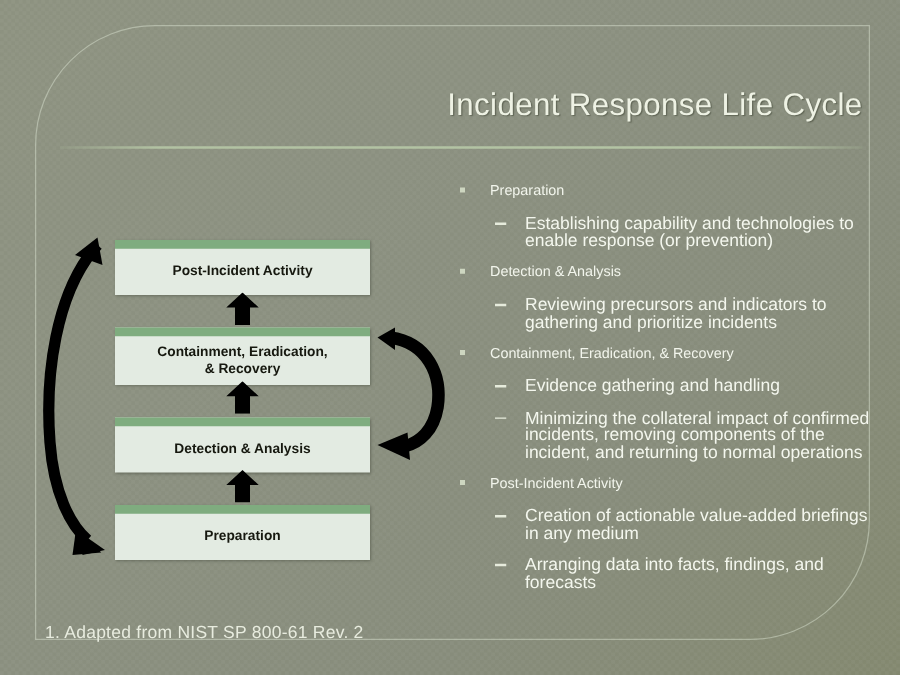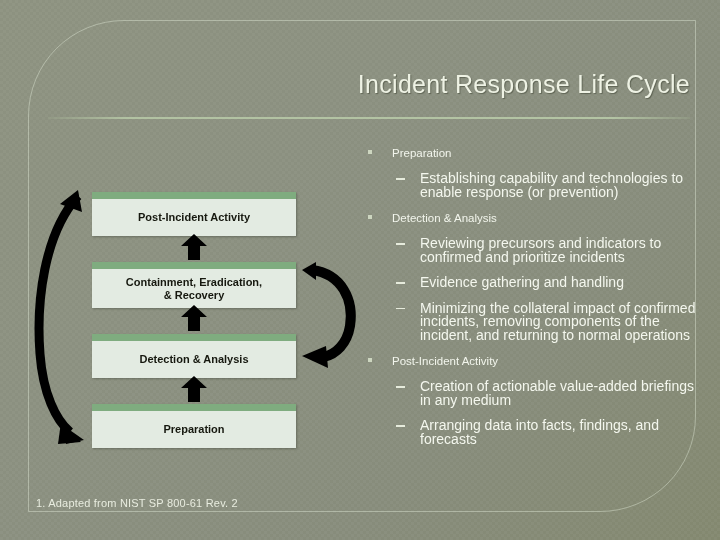--- a/index.html
+++ b/index.html
@@ -183,21 +183,21 @@
     height: 1.5px;
     background: #e6ebdc;
   }
 
   
   #footnote {
     position: absolute;
     left: 36px;
     top: 497px;
     color: #e8ecdf;
-    font-size: 11px;
+    font-size: 14px;
     letter-spacing: 0.2px;
   }
 </style>
 </head>
 <body>
 
 <div id="slide">
 
   <div id="frame"></div>
 
@@ -270,23 +270,27 @@
         <span class="mark"></span>
         <span>Establishing capability and technologies to enable response (or prevention)</span>
       </div>
 
       <div class="b1">
         <span class="mark"></span>
         <span>Detection &amp; Analysis</span>
       </div>
       <div class="b2">
         <span class="mark"></span>
-        <span>Reviewing precursors and indicators to confirmed and prioritize incidents</span>
-      </div>
-
+        <span>Reviewing precursors and indicators to gathering and prioritize incidents</span>
+      </div>
+
+      <div class="b1">
+        <span class="mark"></span>
+        <span>Containment, Eradication, &amp; Recovery</span>
+      </div>
       <div class="b2">
         <span class="mark"></span>
         <span>Evidence gathering and handling</span>
       </div>
       <div class="b2">
         <span class="mark"></span>
         <span>Minimizing the collateral impact of confirmed incidents, removing components of the incident, and returning to normal operations</span>
       </div>
 
       <div class="b1">

